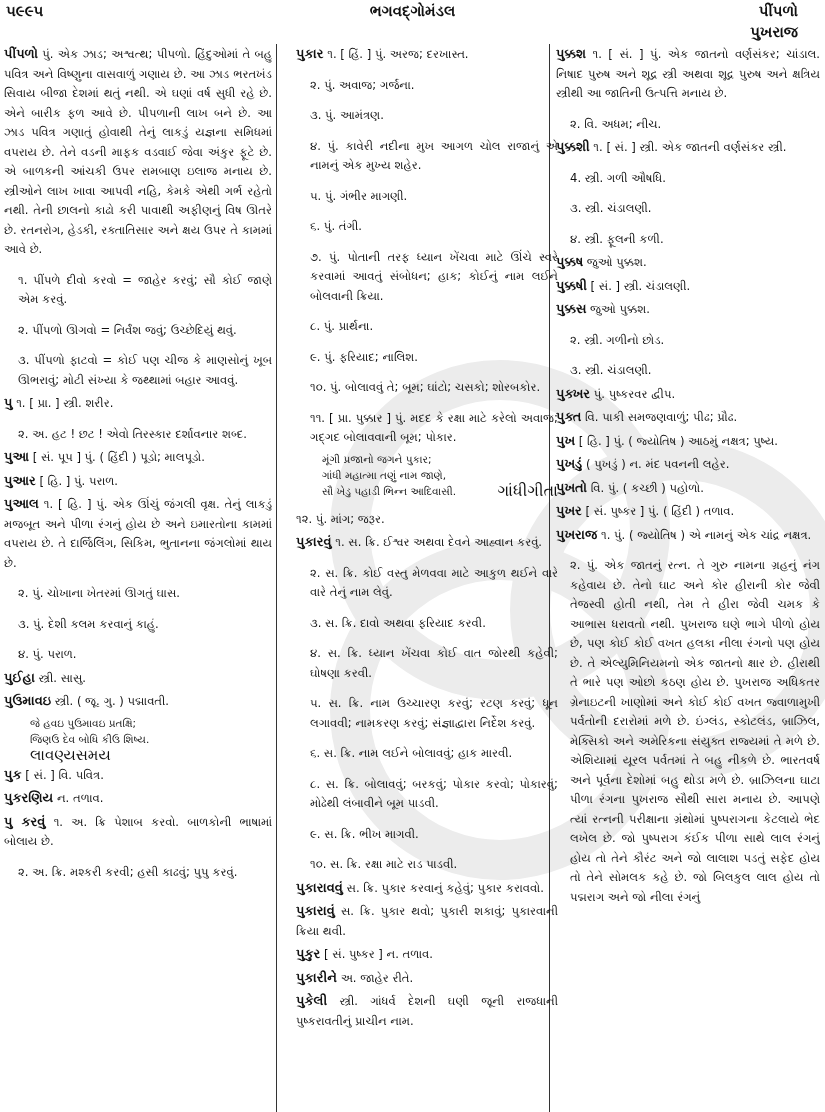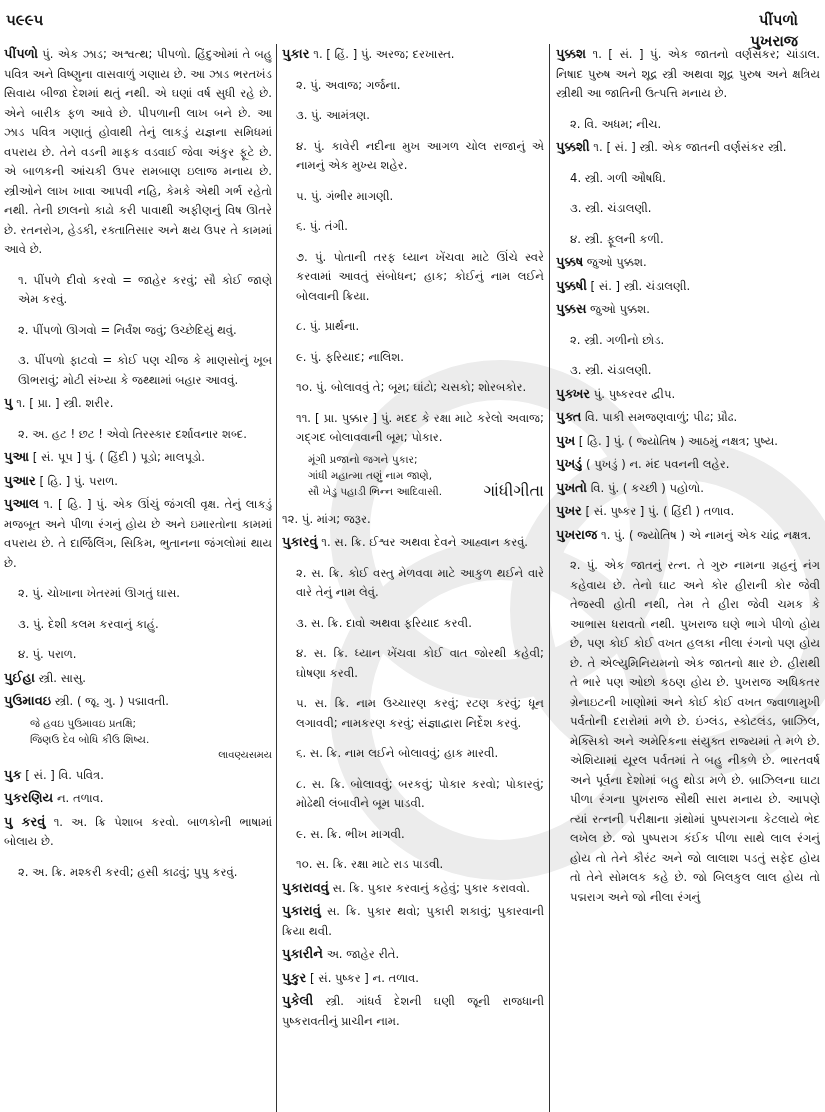--- a/index.html
+++ b/index.html
@@ -6,56 +6,57 @@
   body {
     width: 825px; height: 1112px; overflow: hidden; position: relative;
     color: #111111;
     font-family: "DejaVu Sans", "Liberation Sans", sans-serif;
   }
   .watermark {
     position: absolute; left: 300px; top: 330px; width: 560px; height: 560px;
     pointer-events: none; z-index: 0;
   }
   .header {
-    position: absolute; left: 0; top: 8px; width: 806px; height: 44px; z-index: 1;
+    position: absolute; left: 0; top: 0; width: 806px; height: 44px; z-index: 1; font-family: Liberation Serif, serif;
   }
   .header .pageno { position: absolute; left: 6px; top: 3px; font-size: 15px; font-weight: bold; }
   .header .title  { position: absolute; left: 0; width: 825px; top: 3px; text-align: center; font-size: 15px; font-weight: bold; }
   .header .guide1 { position: absolute; right: 8px; top: 3px; font-size: 15px; font-weight: bold; }
   .header .guide2 { position: absolute; right: 8px; top: 24px; font-size: 15px; font-weight: bold; }
   .col {
     position: absolute; top: 44px; height: 1068px; overflow: hidden; z-index: 1;
     font-size: 11.6px; line-height: 19.5px;
   }
   .col1 { left: 4px;   width: 268px; }
-  .col2 { left: 282px; width: 262px; }
+  .col2 { left: 296px; width: 262px; }
   .col3 { left: 556px; width: 264px; }
   .divider { position: absolute; top: 44px; height: 1068px; width: 1px; background: #333; z-index: 1; }
   .d1 { left: 276px; }
   .d2 { left: 549px; }
   .entry { margin: 0 0 3px 0; text-align: justify; }
   .entry .hw { font-weight: bold; font-size: 13px; }
   .entry .body { }
   .sense { margin: 11px 0 3px 0; padding-left: 14px; text-align: justify; }
   .sense.flush { padding-left: 0; }
   .quote { padding-left: 26px; font-size: 10.5px; line-height: 16px; margin: 0 0 2px 0; }
-  .quote .src { display: block; text-align: right; font-size: 10px; }
+  .quote .src { display: block; font-size: 15px; }
   .quote .src-inline { float: right; font-size: 16px; }
 </style>
 </head>
 <body>
 
 <svg class="watermark" viewBox="0 0 560 560">
   <circle cx="200" cy="200" r="150" fill="none" stroke="#ececec" stroke-width="40"></circle>
   <circle cx="380" cy="280" r="150" fill="none" stroke="#ececec" stroke-width="40"></circle>
   <circle cx="200" cy="380" r="150" fill="none" stroke="#ececec" stroke-width="40"></circle>
 </svg>
 
 <div class="header">
   <span class="pageno">૫૯૯૫</span>
+  <span class="title">ભગવદ્ગોમંડલ</span>
   <span class="guide1">પીંપળો</span>
   <span class="guide2">પુખરાજ</span>
 </div>
 
 <div class="divider d1"></div>
 <div class="divider d2"></div>
 
 <div class="col col1">
     <p class="entry"><span class="hw">પીંપળો</span> <span class="body">પું. એક ઝાડ; અશ્વત્થ; પીપળો. હિંદુઓમાં તે બહુ પવિત્ર અને વિષ્ણુના વાસવાળું ગણાય છે. આ ઝાડ ભરતખંડ સિવાય બીજા દેશમાં થતું નથી. એ ઘણાં વર્ષ સુધી રહે છે. એને બારીક ફળ આવે છે. પીપળાની લાખ બને છે. આ ઝાડ પવિત્ર ગણાતું હોવાથી તેનું લાકડું યજ્ઞના સમિધમાં વપરાય છે. તેને વડની માફક વડવાઈ જેવા અંકુર ફૂટે છે. એ બાળકની આંચકી ઉપર રામબાણ ઇલાજ મનાય છે. સ્ત્રીઓને લાખ ખાવા આપવી નહિ, કેમકે એથી ગર્ભ રહેતો નથી. તેની છાલનો કાઢો કરી પાવાથી અફીણનું વિષ ઊતરે છે. રતનરોગ, હેડકી, રક્તાતિસાર અને ક્ષય ઉપર તે કામમાં આવે છે.</span></p>
     <p class="sense">૧. પીંપળે દીવો કરવો = જાહેર કરવું; સૌ કોઈ જાણે એમ કરવું.</p>
@@ -104,22 +105,22 @@
     <p class="sense">૨. સ. ક્રિ. કોઈ વસ્તુ મેળવવા માટે આકુળ થઈને વારે વારે તેનું નામ લેવું.</p>
     <p class="sense">૩. સ. ક્રિ. દાવો અથવા ફરિયાદ કરવી.</p>
     <p class="sense">૪. સ. ક્રિ. ધ્યાન ખેંચવા કોઈ વાત જોરથી કહેવી; ઘોષણા કરવી.</p>
     <p class="sense">૫. સ. ક્રિ. નામ ઉચ્ચારણ કરવું; રટણ કરવું; ધૂન લગાવવી; નામકરણ કરવું; સંજ્ઞાદ્વારા નિર્દેશ કરવું.</p>
     <p class="sense">૬. સ. ક્રિ. નામ લઈને બોલાવવું; હાક મારવી.</p>
     <p class="sense">૮. સ. ક્રિ. બોલાવવું; બરકવું; પોકાર કરવો; પોકારવું; મોઢેથી લંબાવીને બૂમ પાડવી.</p>
     <p class="sense">૯. સ. ક્રિ. ભીખ માગવી.</p>
     <p class="sense">૧૦. સ. ક્રિ. રક્ષા માટે રાડ પાડવી.</p>
     <p class="entry"><span class="hw">પુકારાવવું</span> <span class="body">સ. ક્રિ. પુકાર કરવાનું કહેવું; પુકાર કરાવવો.</span></p>
     <p class="entry"><span class="hw">પુકારાવું</span> <span class="body">સ. ક્રિ. પુકાર થવો; પુકારી શકાવું; પુકારવાની ક્રિયા થવી.</span></p>
+    <p class="entry"><span class="hw">પુકુર</span> <span class="body">[ સં. પુષ્કર ] ન. તળાવ.</span></p>
     <p class="entry"><span class="hw">પુકારીને</span> <span class="body">અ. જાહેર રીતે.</span></p>
-    <p class="entry"><span class="hw">પુકુર</span> <span class="body">[ સં. પુષ્કર ] ન. તળાવ.</span></p>
     <p class="entry"><span class="hw">પુકેલી</span> <span class="body">સ્ત્રી. ગાંધર્વ દેશની ઘણી જૂની રાજધાની પુષ્કરાવતીનું પ્રાચીન નામ.</span></p>
   </div>
 <div class="col col3">
     <p class="entry"><span class="hw">પુક્કશ</span> <span class="body">૧. [ સં. ] પું. એક જાતનો વર્ણસંકર; ચાંડાલ. નિષાદ પુરુષ અને શૂદ્ર સ્ત્રી અથવા શૂદ્ર પુરુષ અને ક્ષત્રિય સ્ત્રીથી આ જાતિની ઉત્પત્તિ મનાય છે.</span></p>
     <p class="sense">૨. વિ. અધમ; નીચ.</p>
     <p class="entry"><span class="hw">પુક્કશી</span> <span class="body">૧. [ સં. ] સ્ત્રી. એક જાતની વર્ણસંકર સ્ત્રી.</span></p>
     <p class="sense">4. સ્ત્રી. ગળી ઔષધિ.</p>
     <p class="sense">૩. સ્ત્રી. ચંડાલણી.</p>
     <p class="sense">૪. સ્ત્રી. ફૂલની કળી.</p>
     <p class="entry"><span class="hw">પુક્કષ</span> <span class="body">જુઓ પુક્કશ.</span></p>

